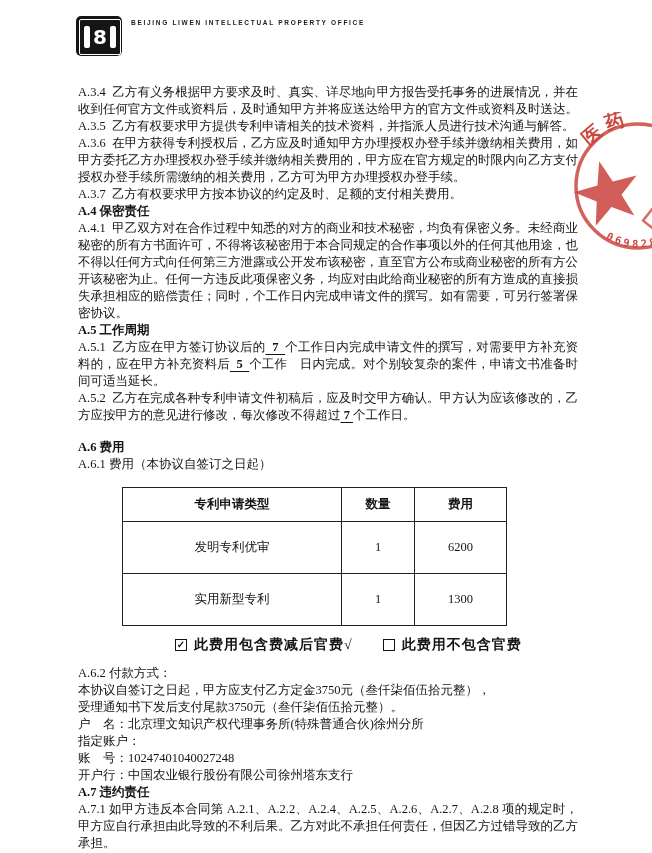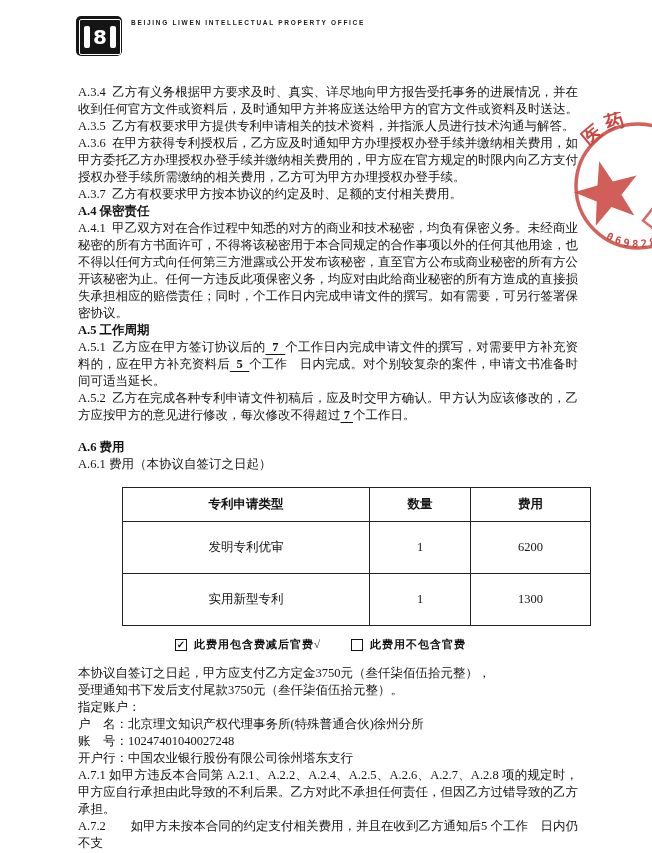--- a/index.html
+++ b/index.html
@@ -21,29 +21,29 @@
   
   .doc-body { position:absolute; left:78px; top:84px; width:500px;
     font-size:12.5px; line-height:17px; text-align:justify; }
   .para { margin:0; white-space:pre-wrap; }
   .heading { font-weight:bold; }
   .blank { text-decoration:underline; text-underline-offset:3px; font-weight:bold; }
   .gap { height:15px; }
   
   table.fee { border-collapse:collapse; table-layout:fixed; width:345px; margin:14px 0 10px 44px; }
   table.fee th, table.fee td { border:1.2px solid #222; text-align:center; font-size:12.5px; white-space:nowrap; overflow:hidden; }
-  table.fee th { font-weight:bold; padding:8px 20px; }
+  table.fee th { font-weight:bold; padding:8px 6px; }
   table.fee td { padding:17px 2px; }
   .col-type { width:206px; } .col-qty { width:60px; } .col-fee { width:79px; }
   
   .options { display:flex; gap:30px; padding-left:97px; margin:2px 0 12px 0; }
   .opt { display:inline-flex; align-items:center; }
   .cbox { display:inline-flex; width:10px; height:10px; border:1.6px solid #111;
     align-items:center; justify-content:center; font-size:10px; line-height:1; font-weight:bold; margin-right:7px; }
-  .opt-label { font-size:11px; font-weight:bold; letter-spacing:1px; }
+  .opt-label { font-size:14px; font-weight:bold; letter-spacing:1px; }
   
   .stamp { position:absolute; left:550px; top:112px; width:170px; height:160px; opacity:.9; pointer-events:none; }
   .stamp text { fill:#c5332c; font-weight:bold; }
   .stamp .arc-cn { font-size:19px; letter-spacing:5px; font-family:"Liberation Serif",serif; }
   .stamp .arc-num { font-size:10.5px; letter-spacing:3px; font-family:"DejaVu Sans Mono",monospace; }
 </style>
 </head>
 <body>
 
 <div class="page">
@@ -119,23 +119,25 @@
       <span class="opt">
         <span class="cbox">✓</span>
         <span class="opt-label">此费用包含费减后官费√</span>
       </span>
       <span class="opt">
         <span class="cbox"></span>
         <span class="opt-label">此费用不包含官费</span>
       </span>
     </div>
 
+    <p class="para">A.6.2 付款方式：</p>
     <p class="para">本协议自签订之日起，甲方应支付乙方定金3750元（叁仟柒佰伍拾元整），</p>
     <p class="para">受理通知书下发后支付尾款3750元（叁仟柒佰伍拾元整）。</p>
+    <p class="para">户　名：北京理文知识产权代理事务所(特殊普通合伙)徐州分所</p>
     <p class="para">指定账户：</p>
-    <p class="para">户　名：北京理文知识产权代理事务所(特殊普通合伙)徐州分所</p>
     <p class="para">账　号：10247401040027248</p>
     <p class="para">开户行：中国农业银行股份有限公司徐州塔东支行</p>
+    <p class="para heading">A.7 违约责任</p>
     <p class="para">A.7.1 如甲方违反本合同第 A.2.1、A.2.2、A.2.4、A.2.5、A.2.6、A.2.7、A.2.8 项的规定时，甲方应自行承担由此导致的不利后果。乙方对此不承担任何责任，但因乙方过错导致的乙方承担。</p>
     <p class="para">A.7.2　　如甲方未按本合同的约定支付相关费用，并且在收到乙方通知后5 个工作　日内仍不支</p>
   </div>
 
 </div>
 
 </body></html>

